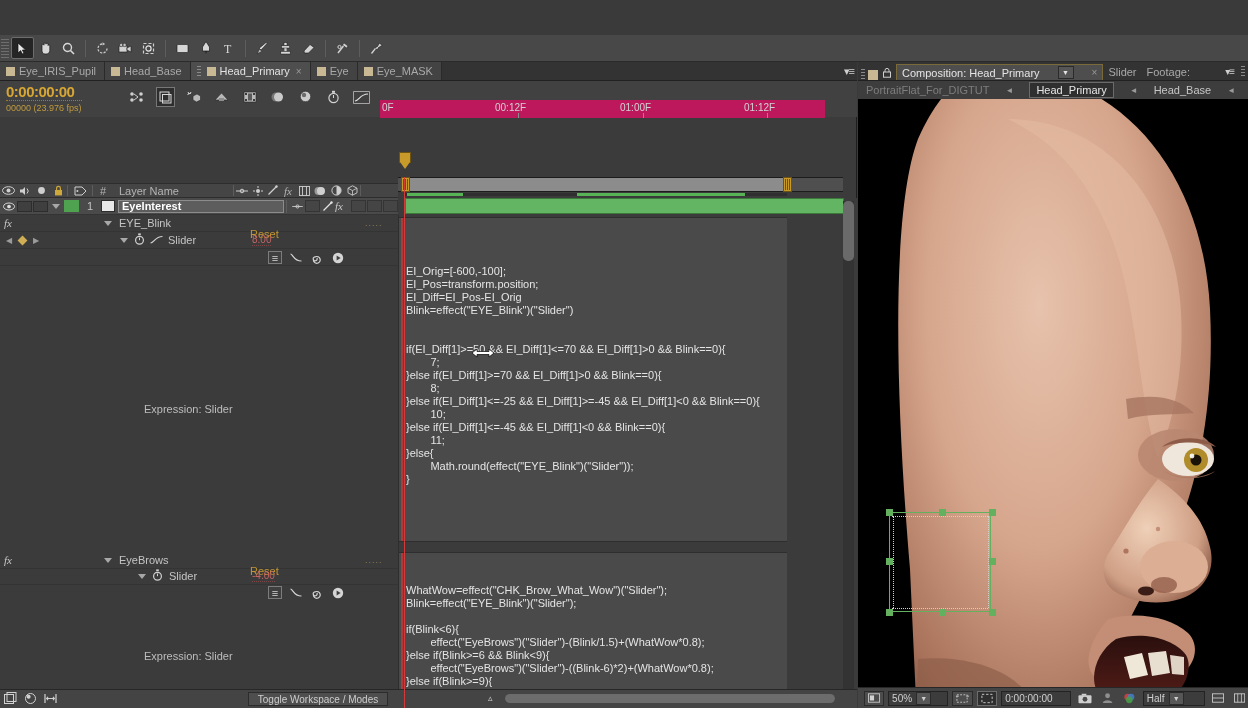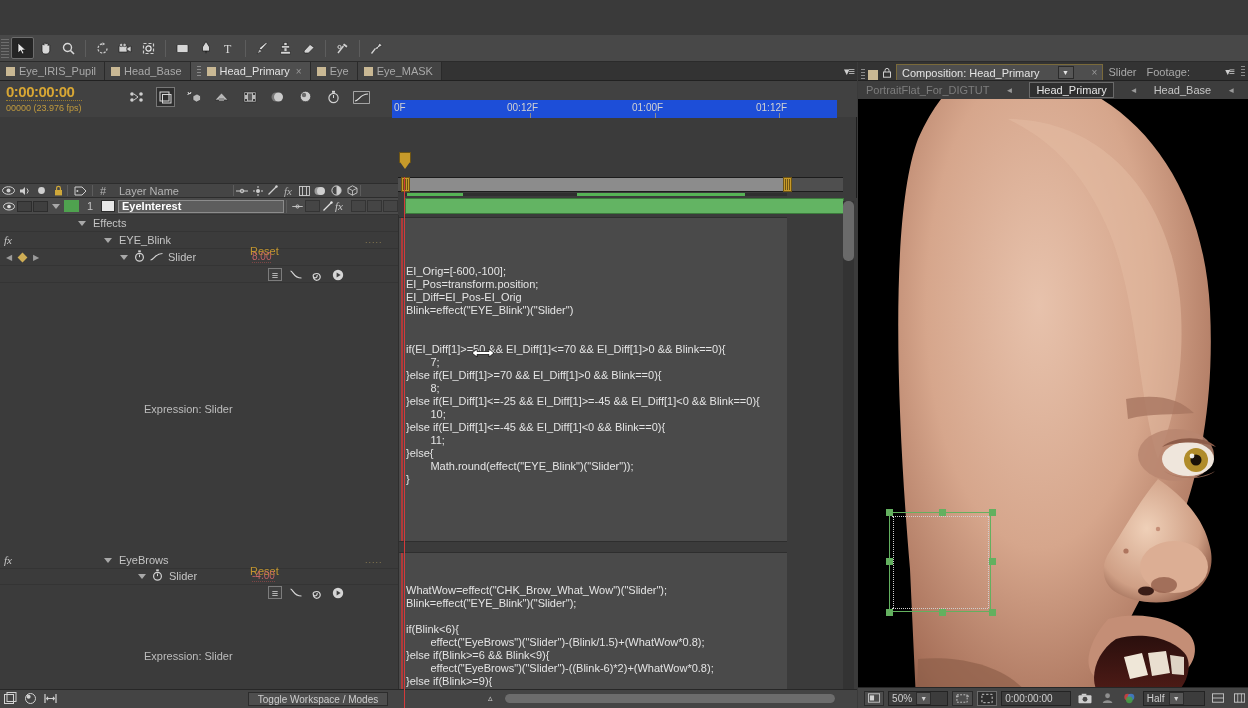--- a/index.html
+++ b/index.html
@@ -77,21 +77,21 @@
   .tl-head{ position:absolute;left:0;top:19px;width:857px;height:36px;background:#414141;}
   .tc{ position:absolute; left:6px; top:2px; }
   .tc .big{ color:#d7a634; font-size:15px; font-weight:bold; letter-spacing:-0.5px;
             border-bottom:1px dotted #9a7b2c; padding-bottom:0px;}
   .tc .sml{ color:#c09a3e; font-size:9px; margin-top:2px;}
   .hdr-tools{ position:absolute; left:128px; top:6px; display:flex; align-items:center; gap:9px; }
   .hdr-tools .ic{ color:#cfcfcf; font-size:14px; width:19px;height:20px;display:flex;align-items:center;justify-content:center;}
   .hdr-tools .ic.sel{ border:1px solid #777; background:#2e2e2e;}
 
   
-  .ruler{ position:absolute; left:392px; top:19px; width:445px; height:18px; background:#1d4ed8; }
+  .ruler{ position:absolute; left:380px; top:19px; width:445px; height:18px; background:#be185d; }
   .rl-lbl{ position:absolute; top:2px; color:#d2d2d2; font-size:10px; }
   .rl-tick{ position:absolute; bottom:0; width:1px; height:5px; background:#8d8d8d;}
   .wa-bar{ position:absolute; left:398px; top:115px; width:445px; height:15px; background:#4f4f4f;
           border-top:1px solid #1c1c1c; border-bottom:1px solid #1c1c1c;}
   .wa-fill{ position:absolute; left:405px; top:116px; width:383px; height:13px; background:#8c8c8c;}
   .wa-h{ position:absolute; top:115px; width:9px;height:15px;background:#c79a2a;
       border:1px solid #6d5413; }
   .wa-h i{ display:block;width:1px;height:11px;background:#6b5313;margin:1px auto 0;
       box-shadow:-2px 0 0 #6b5313, 2px 0 0 #6b5313;}
   .greenstrip{ position:absolute; left:405px; top:131px; width:382px; height:3px; background:#2f2f2f;}
@@ -521,25 +521,20 @@
               <line x1="1.5" y1="9.5" x2="9.5" y2="1.5" stroke="#e2e2e2" stroke-width="1.3"></line>
               <circle cx="9.5" cy="1.5" r="1.2" fill="#e2e2e2"></circle>
             </svg>
         </div>
         <div style="width:16px" class="fxm">fx</div>
         <div style="width:15px;height:12px;background:#454545;border:1px solid #343434"></div>
         <div style="width:15px;height:12px;background:#454545;border:1px solid #343434;margin-left:1px"></div>
         <div style="width:15px;height:12px;background:#454545;border:1px solid #343434;margin-left:1px"></div>
       </div>
 
-      <div class="row">
-        <div style="width:78px"></div>
-        <span class="tri"></span>
-        <span class="rowlabel" style="margin-left:7px">Effects</span>
-      </div>
 
       <div class="row">
         <span class="fxm" style="position:absolute;left:4px">fx</span>
         <div style="width:104px"></div>
         <span class="tri"></span>
         <span class="rowlabel" style="margin-left:7px">EYE_Blink</span>
         <span class="reset" style="position:absolute;left:250px">Reset</span>
         <span style="position:absolute;left:365px;color:#8e7f52;font-size:9px;letter-spacing:1px">.....</span>
       </div>
 

